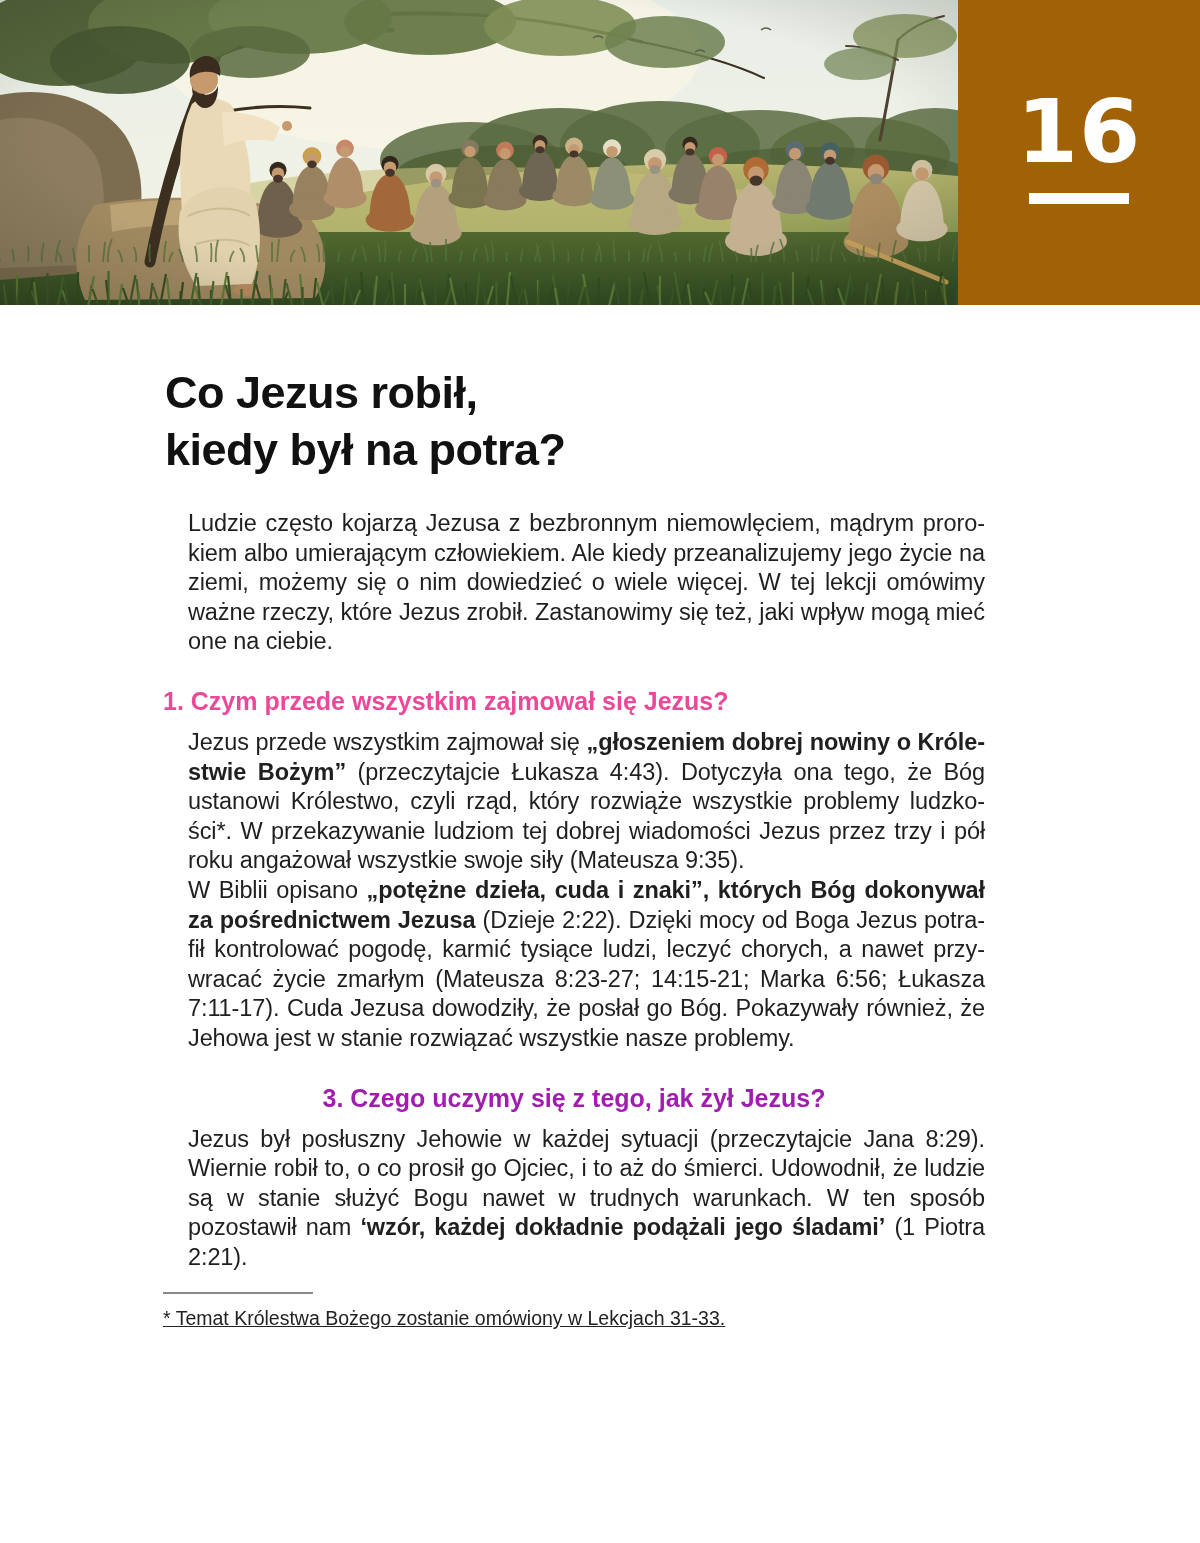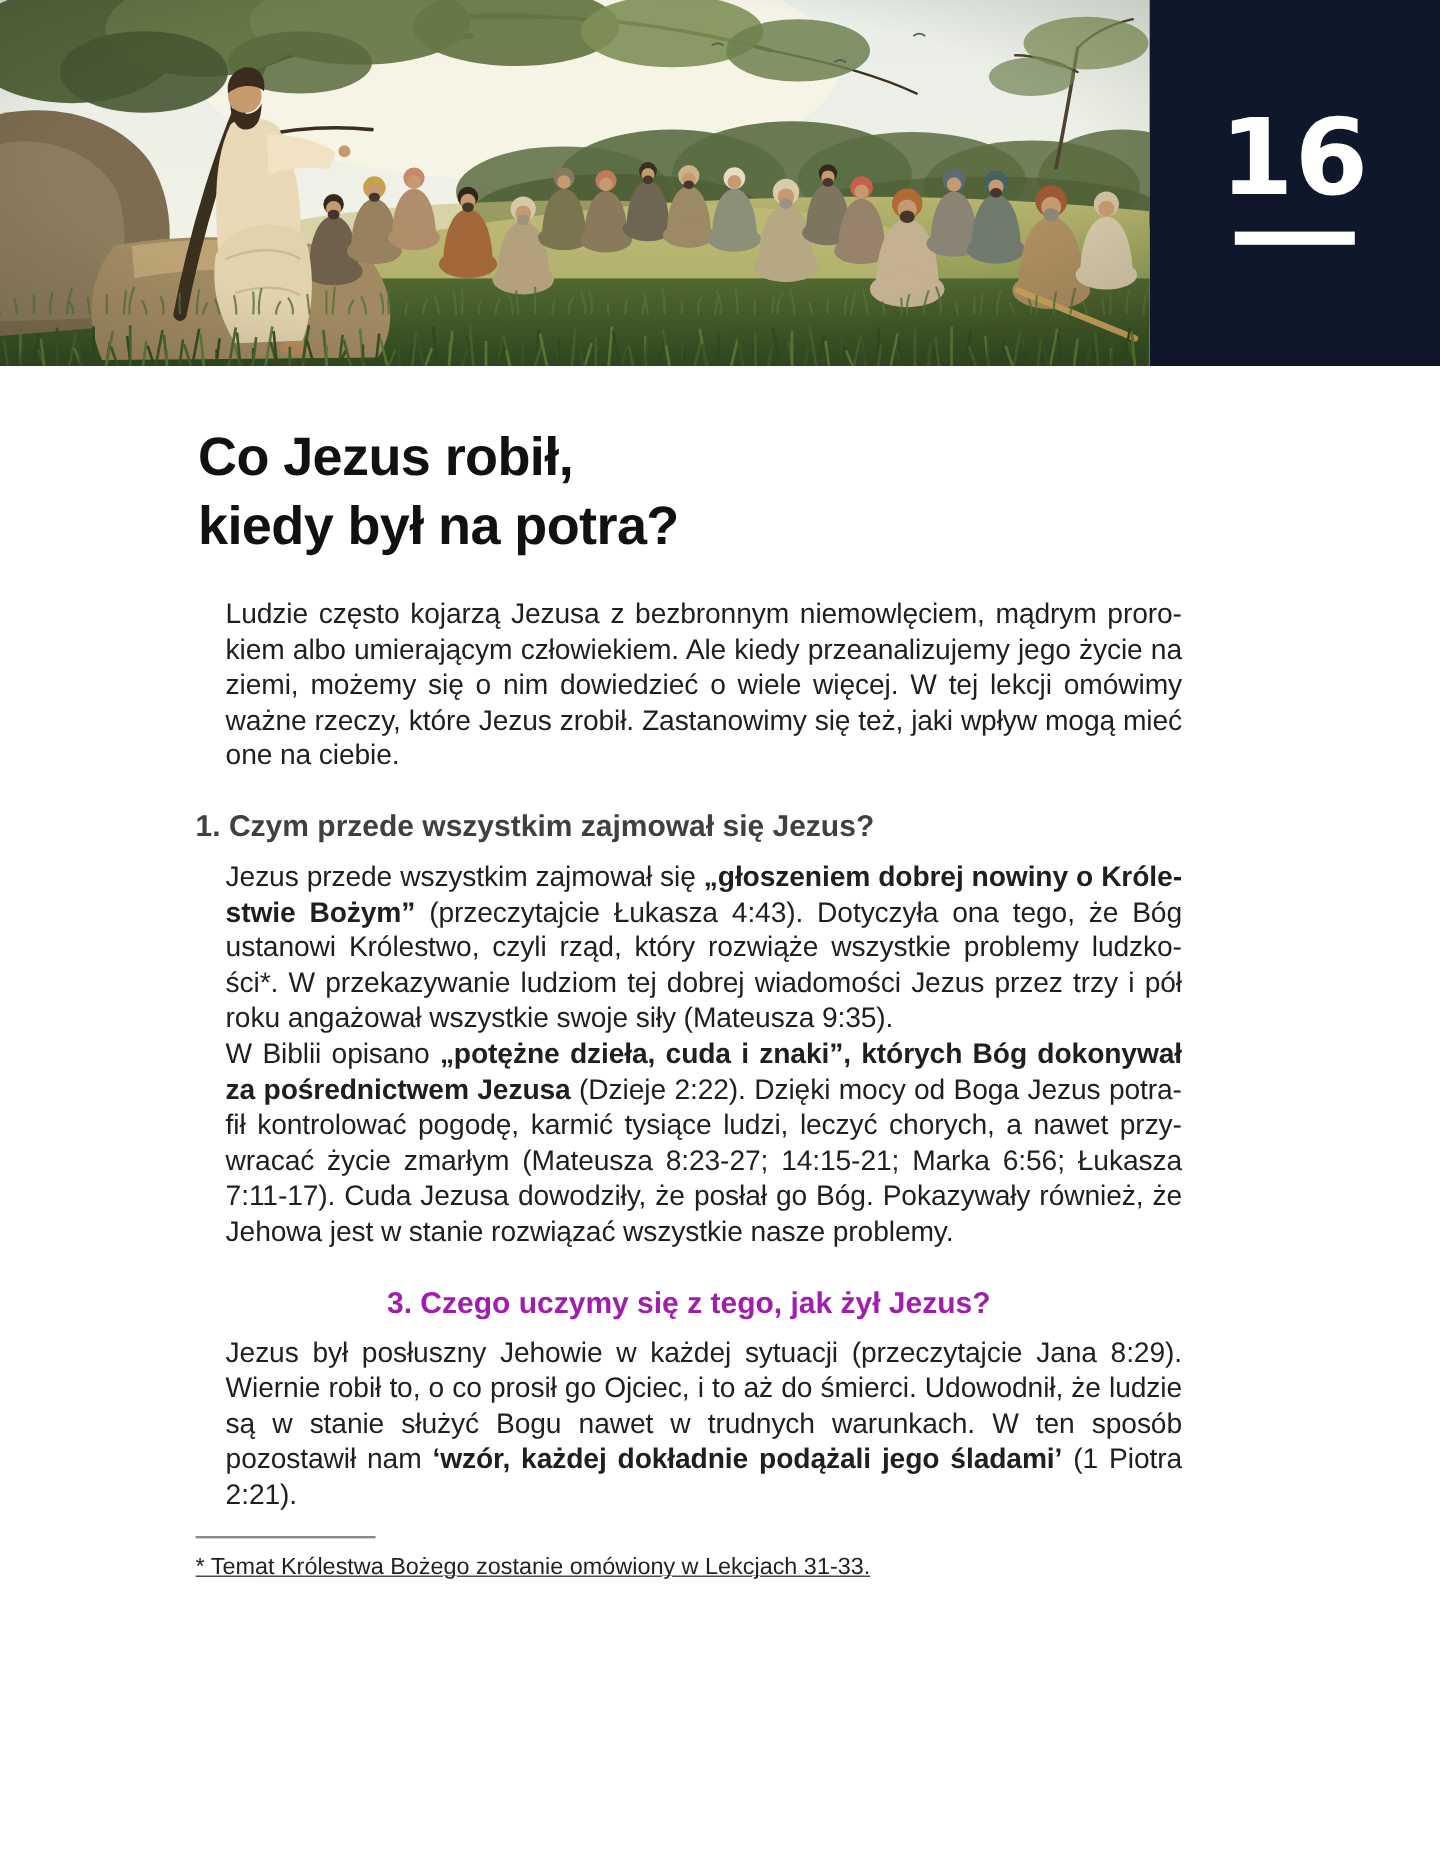--- a/index.html
+++ b/index.html
@@ -23,21 +23,21 @@
     font-weight:bold;
     font-size:88px;line-height:1;
     color:#ffffff;
     margin-top:88px;
     letter-spacing:1px;
   }
   .lesson-rule{
     width:100px;height:11px;background:#ffffff;margin-top:17px;
   }
   
-  .article{position:absolute;left:0;top:305px;width:1200px;}
+  .article{position:absolute;left:0;top:317px;width:1200px;}
   .page-title{
     margin:47px 0 0 165px;
     font-size:45px;line-height:57px;
     font-weight:bold;letter-spacing:-0.5px;
     color:#111111;
   }
   .intro{margin-top:31px;}
   .body-par{
     margin-left:188px;width:797px;
     font-size:23.5px;line-height:29.6px;
@@ -527,36 +527,36 @@
             <path d="M920,262 q0,-7 -2,-14" stroke="#55703a" stroke-width="1.8" fill="none" opacity="0.8"></path>
             <path d="M925,262 q1,-8.5 0,-17" stroke="#55703a" stroke-width="1.8" fill="none" opacity="0.8"></path>
             <path d="M939,262 q-1,-10 2,-20" stroke="#55703a" stroke-width="1.8" fill="none" opacity="0.8"></path>
             <path d="M953,262 q0,-11.5 4,-23" stroke="#55703a" stroke-width="1.8" fill="none" opacity="0.8"></path>
           </g>
 
         <rect x="0" y="0" width="958" height="305" fill="url(#vign)"></rect>
       </svg>
     </div>
 
-    <div class="lesson-block" id="lesson-block" style="background: #0f172a;">
+    <div class="lesson-block" id="lesson-block" style="background: #a16207;">
       <div class="lesson-number" style="color: rgb(255, 255, 255);">16</div>
       <div class="lesson-rule" style="background: rgb(255, 255, 255);"></div>
     </div>
   </div>
 
   <div class="article">
     <h1 class="page-title" style="margin-bottom:0;">
       <div>Co Jezus robił,</div>
       <div>kiedy był na potra?</div>
     </h1>
 
     <div class="body-par intro"><span>Ludzie często kojarzą Jezusa z bezbronnym niemowlęciem, mądrym proro­kiem albo umierającym człowiekiem. Ale kiedy przeanalizujemy jego życie na ziemi, możemy się o nim dowiedzieć o wiele więcej. W tej lekcji omówimy ważne rzeczy, które Jezus zrobił. Zastanowimy się też, jaki wpływ mogą mieć one na ciebie.</span></div>
 
     <div id="sections">
-        <div class="section-heading" style="color: #404040;">1. Czym przede wszystkim zajmował się Jezus?</div>
+        <div class="section-heading" style="color: #ec4899;">1. Czym przede wszystkim zajmował się Jezus?</div>
         <div class="body-par"><span>Jezus przede wszystkim zajmował się </span><b>„głoszeniem dobrej nowiny o Króle­stwie Bożym”</b><span> (przeczytajcie Łukasza 4:43). Dotyczyła ona tego, że Bóg ustanowi Królestwo, czyli rząd, który rozwiąże wszystkie problemy ludzko­ści*. W przekazywanie ludziom tej dobrej wiadomości Jezus przez trzy i pół roku angażował wszystkie swoje siły (Mateusza 9:35).</span></div>
         <div class="body-par"><span>W Biblii opisano </span><b>„potężne dzieła, cuda i znaki”, których Bóg dokonywał za pośrednictwem Jezusa</b><span> (Dzieje 2:22). Dzięki mocy od Boga Jezus potra­fił kontrolować pogodę, karmić tysiące ludzi, leczyć chorych, a nawet przy­wracać życie zmarłym (Mateusza 8:23-27; 14:15-21; Marka 6:56; Łukasza 7:11-17). Cuda Jezusa dowodziły, że posłał go Bóg. Pokazywały również, że Jehowa jest w stanie rozwiązać wszystkie nasze problemy.</span></div>
         <div class="section-heading" style="color: #a21caf; text-align: center;">3. Czego uczymy się z tego, jak żył Jezus?</div>
         <div class="body-par"><span>Jezus był posłuszny Jehowie w każdej sytuacji (przeczytajcie Jana 8:29). Wiernie robił to, o co prosił go Ojciec, i to aż do śmierci. Udowodnił, że lu­dzie są w stanie służyć Bogu nawet w trudnych warunkach. W ten sposób pozostawił nam </span><b>‘wzór, każdej dokładnie podążali jego śladami’</b><span> (1 Pio­tra 2:21).</span></div>
       </div>
 
     <div class="footnote-area">
       <div class="footnote-rule"></div>
       <div class="footnote-text">* Temat Królestwa Bożego zostanie omówiony w Lekcjach 31-33.</div>
     </div>

